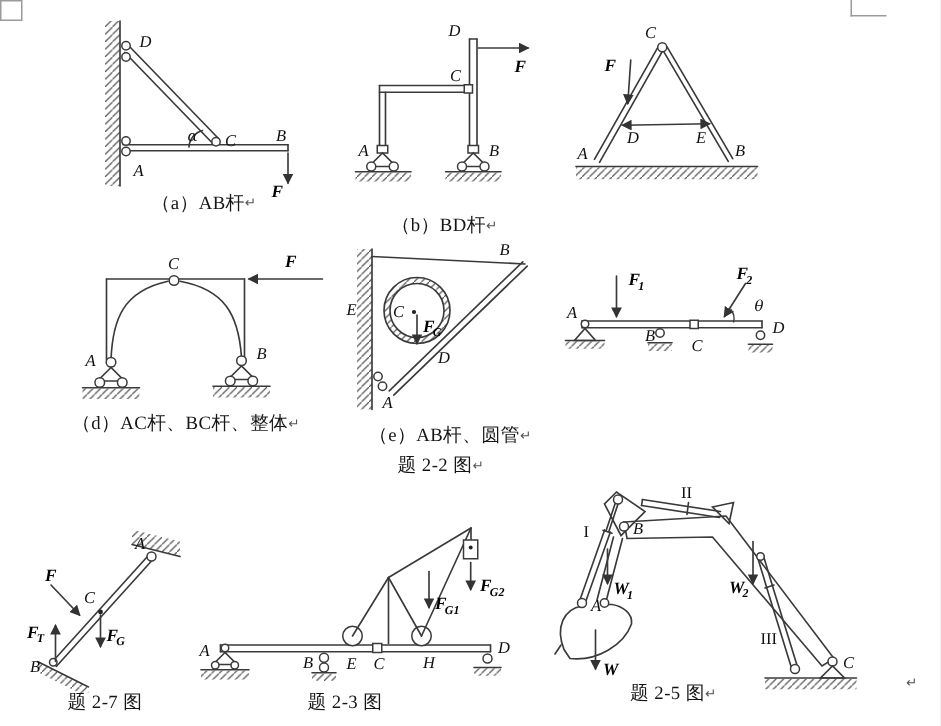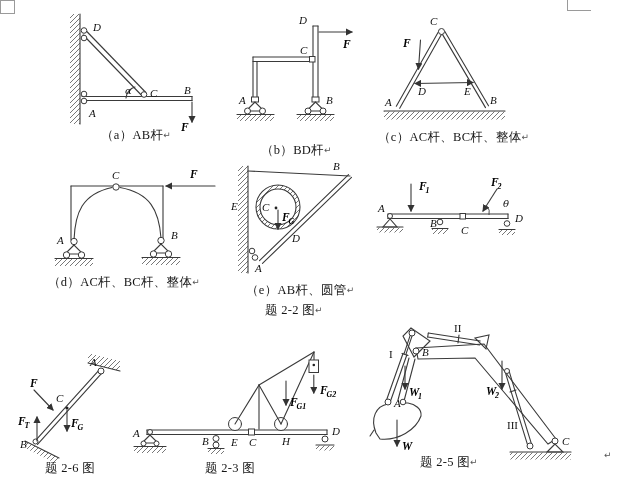--- a/index.html
+++ b/index.html
@@ -117,21 +117,20 @@
     <circle class="pin" cx="63.5" cy="28.5" r="3"></circle>
     <line class="ln" x1="37" y1="80.5" x2="95" y2="79.5" marker-start="url(#arr)" marker-end="url(#arr)"></line>
     <line class="ln" x1="42.5" y1="37" x2="40.5" y2="66" marker-end="url(#arr)"></line>
     <text class="frc" x="25" y="44">F</text>
     <text class="pt" x="52" y="22">C</text>
     <text class="pt" x="7" y="103">A</text>
     <text class="pt" x="112" y="101">B</text>
     <text class="pt" x="40" y="92">D</text>
     <text class="pt" x="86" y="92">E</text>
   </svg>
-  <div class="cap" style="left:378px;top:129px"><span>（c）AC杆、BC杆、整体</span><span class="ret">↵</span></div>
 
   <svg class="d" style="left:38px;top:163px" width="180" height="108">
     <g class="ln">
       <line x1="33" y1="23" x2="125" y2="23"></line>
       <line x1="33" y1="23" x2="33" y2="77"></line>
       <line x1="125" y1="23" x2="125" y2="75"></line>
       <path d="M36 77 C37 50 44 31 74 24.5"></path>
       <path d="M123 75 C121 47 112 30 82 24.5"></path>
     </g>
     <line class="ln" x1="177" y1="23" x2="128" y2="23" marker-end="url(#arr)"></line>
@@ -240,21 +239,21 @@
     <line class="ln" x1="17" y1="103" x2="51" y2="120"></line>
     <text class="frc" x="22" y="49">F</text>
     <text class="frc" x="10" y="87">F</text>
     <text class="sub" x="16.5" y="90">T</text>
     <text class="frc" x="63" y="89">F</text>
     <text class="sub" x="69.5" y="92">G</text>
     <text class="pt" x="82" y="28">A</text>
     <text class="pt" x="48" y="64">C</text>
     <text class="pt" x="12" y="110">B</text>
   </svg>
-  <div class="cap" style="left:45px;top:460px"><span>题 2-6 图</span></div>
+  <div class="cap" style="left:45px;top:460px"><span>题 2-7 图</span></div>
 
   <svg class="d" style="left:131px;top:344px" width="218" height="116">
     <g class="ln">
       <line x1="16" y1="86" x2="196" y2="86"></line>
       <line x1="16" y1="90.5" x2="196" y2="90.5"></line>
       <line x1="16" y1="86" x2="16" y2="90.5"></line>
       <line x1="196" y1="86" x2="196" y2="90.5"></line>
     </g>
     <g>
       <circle class="pin" cx="19" cy="88" r="2.5"></circle>

